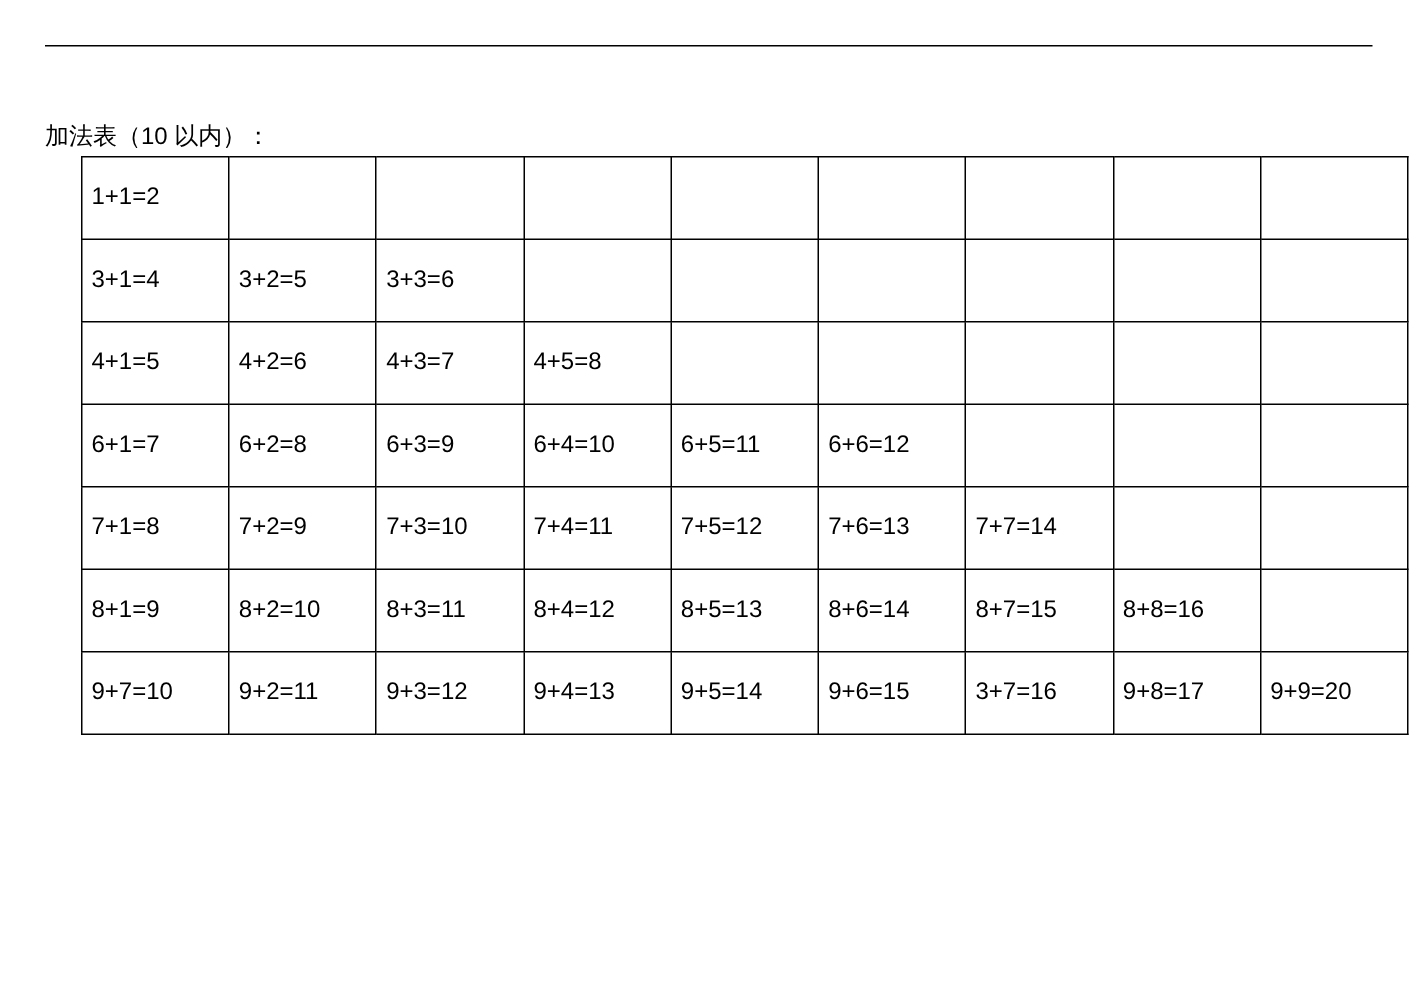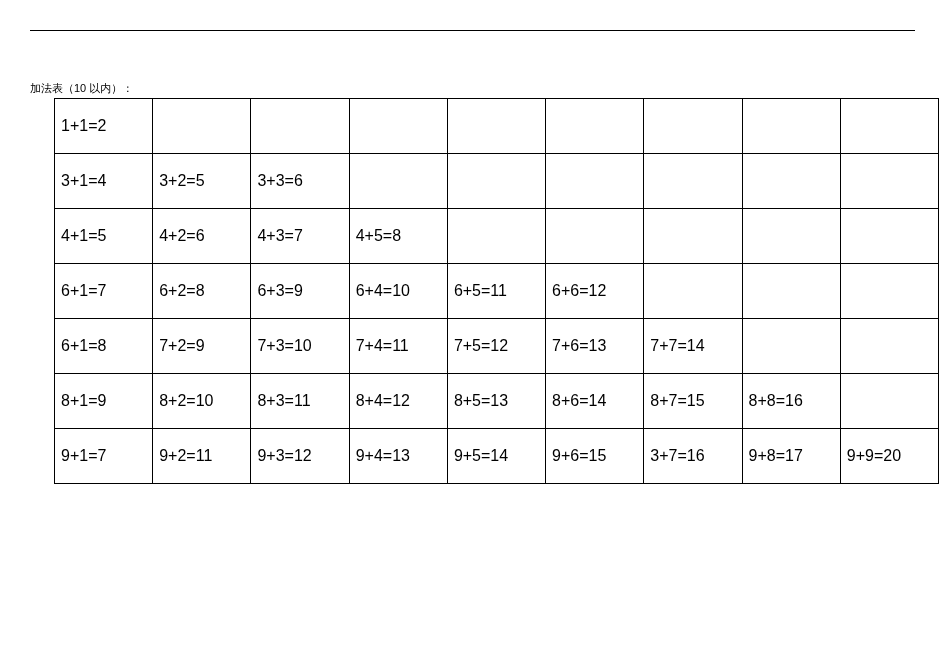--- a/index.html
+++ b/index.html
@@ -17,21 +17,21 @@
     }
     .page {
       padding: 30px 30px 0 30px;
     }
     .top-rule {
       border-top: 1px solid #000;
       width: 100%;
       margin-bottom: 50px;
     }
     .caption {
-      font-size: 11px;
+      font-size: 16px;
       margin-bottom: 2px;
       padding-left: 0;
     }
     table {
       border-collapse: collapse;
       width: 100%;
       table-layout: fixed;
       margin-left: 24px;
     }
     td {
@@ -93,21 +93,21 @@
         <td>6+2=8</td>
         <td>6+3=9</td>
         <td>6+4=10</td>
         <td>6+5=11</td>
         <td>6+6=12</td>
         <td></td>
         <td></td>
         <td></td>
       </tr>
       <tr>
-        <td>6+1=8</td>
+        <td>7+1=8</td>
         <td>7+2=9</td>
         <td>7+3=10</td>
         <td>7+4=11</td>
         <td>7+5=12</td>
         <td>7+6=13</td>
         <td>7+7=14</td>
         <td></td>
         <td></td>
       </tr>
       <tr>
@@ -115,21 +115,21 @@
         <td>8+2=10</td>
         <td>8+3=11</td>
         <td>8+4=12</td>
         <td>8+5=13</td>
         <td>8+6=14</td>
         <td>8+7=15</td>
         <td>8+8=16</td>
         <td></td>
       </tr>
       <tr>
-        <td>9+1=7</td>
+        <td>9+7=10</td>
         <td>9+2=11</td>
         <td>9+3=12</td>
         <td>9+4=13</td>
         <td>9+5=14</td>
         <td>9+6=15</td>
         <td>3+7=16</td>
         <td>9+8=17</td>
         <td>9+9=20</td>
       </tr>
     </tbody>

